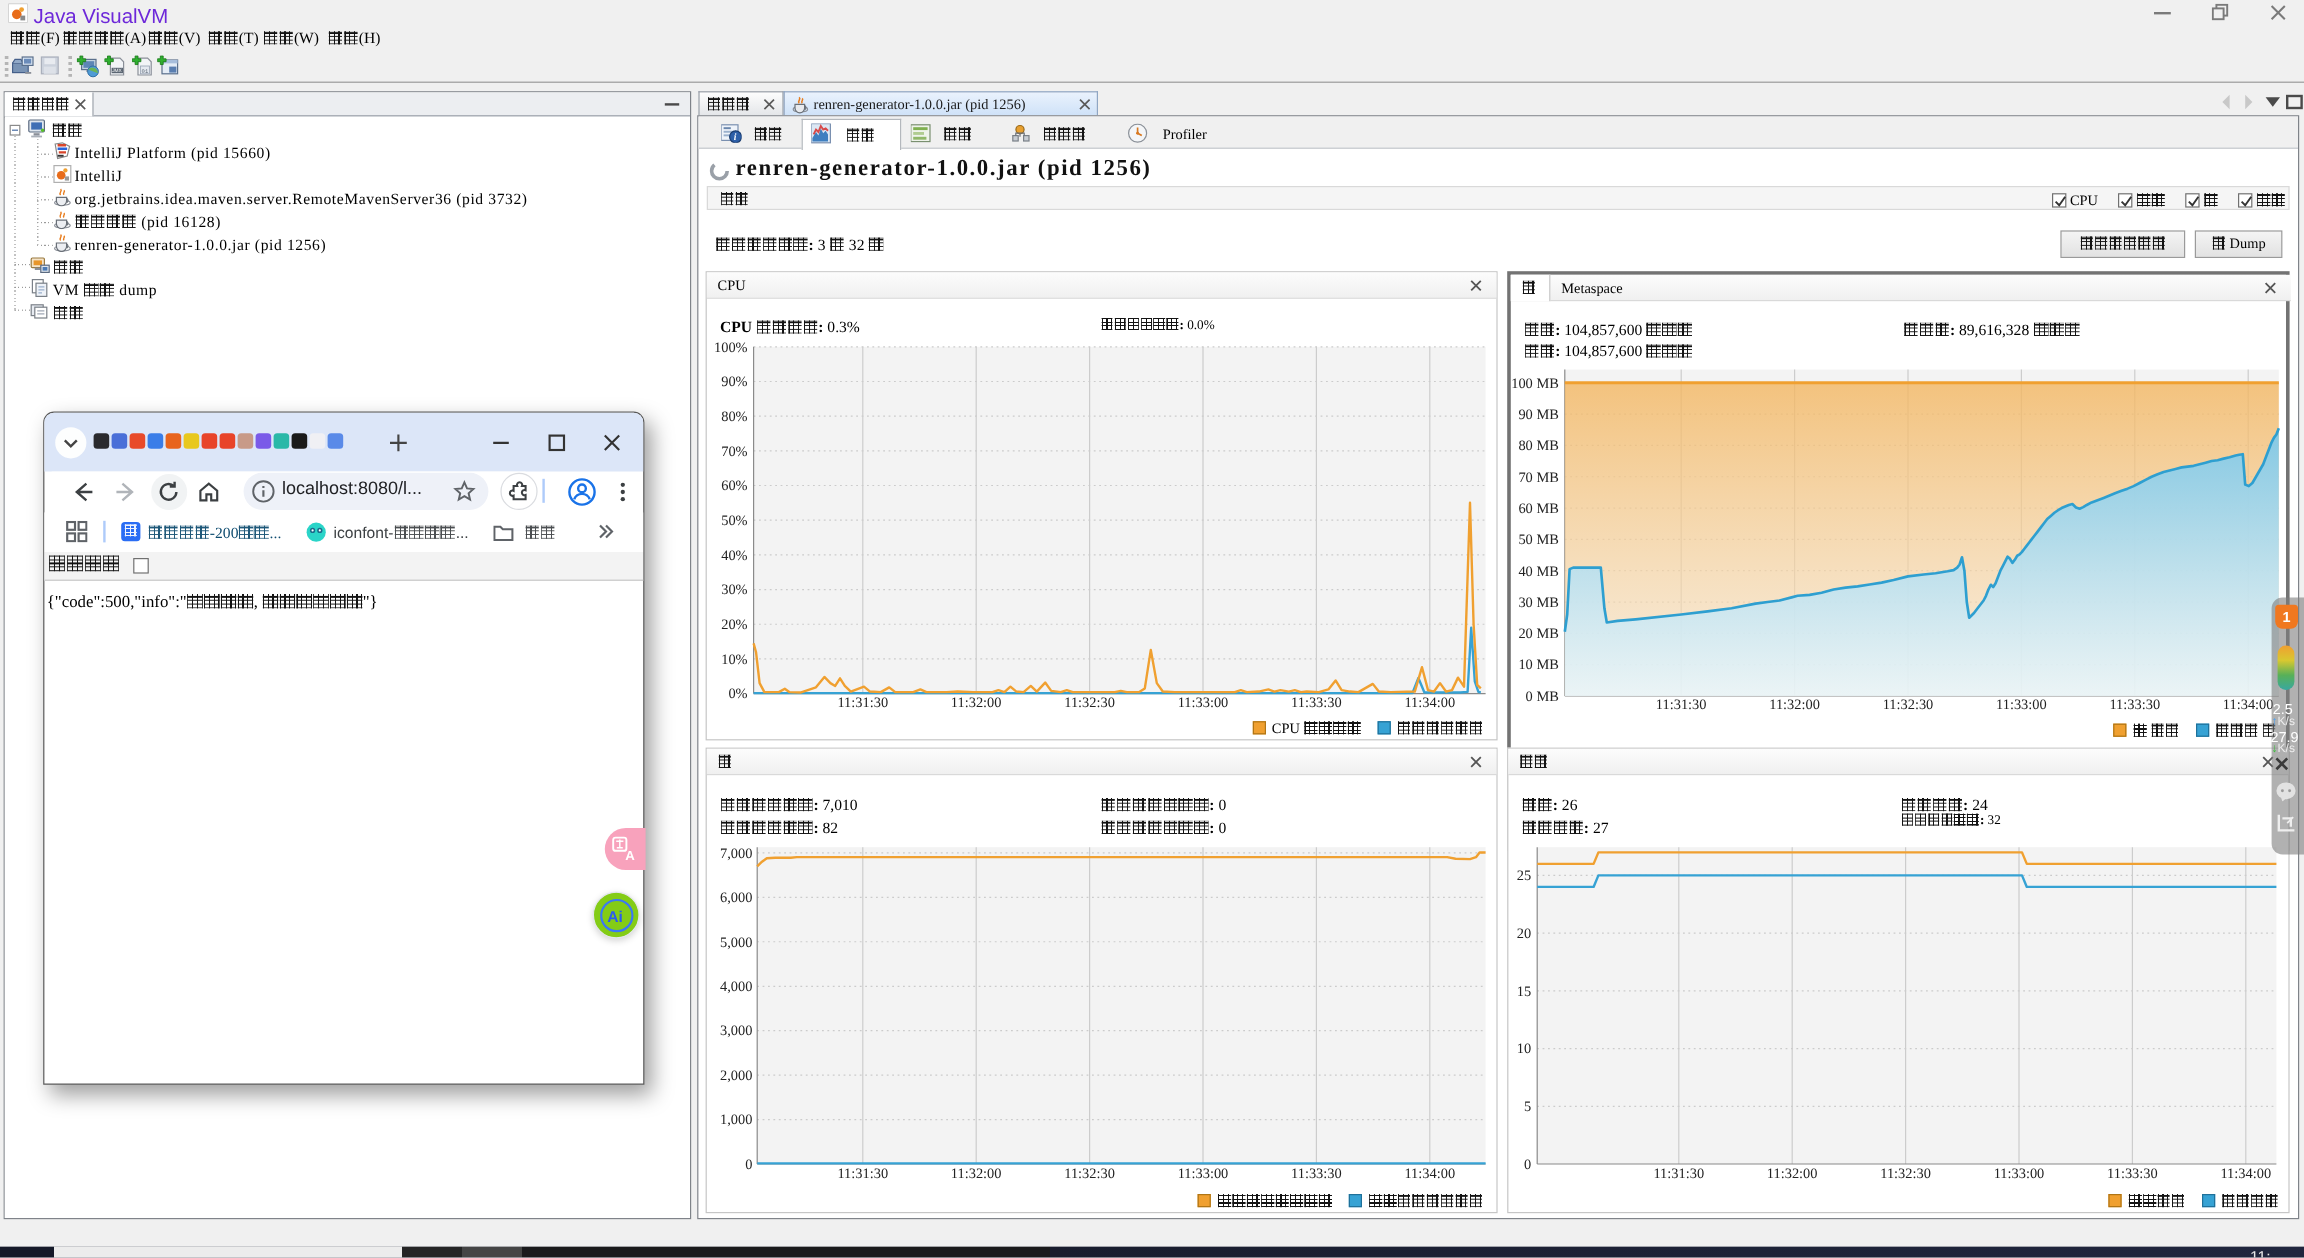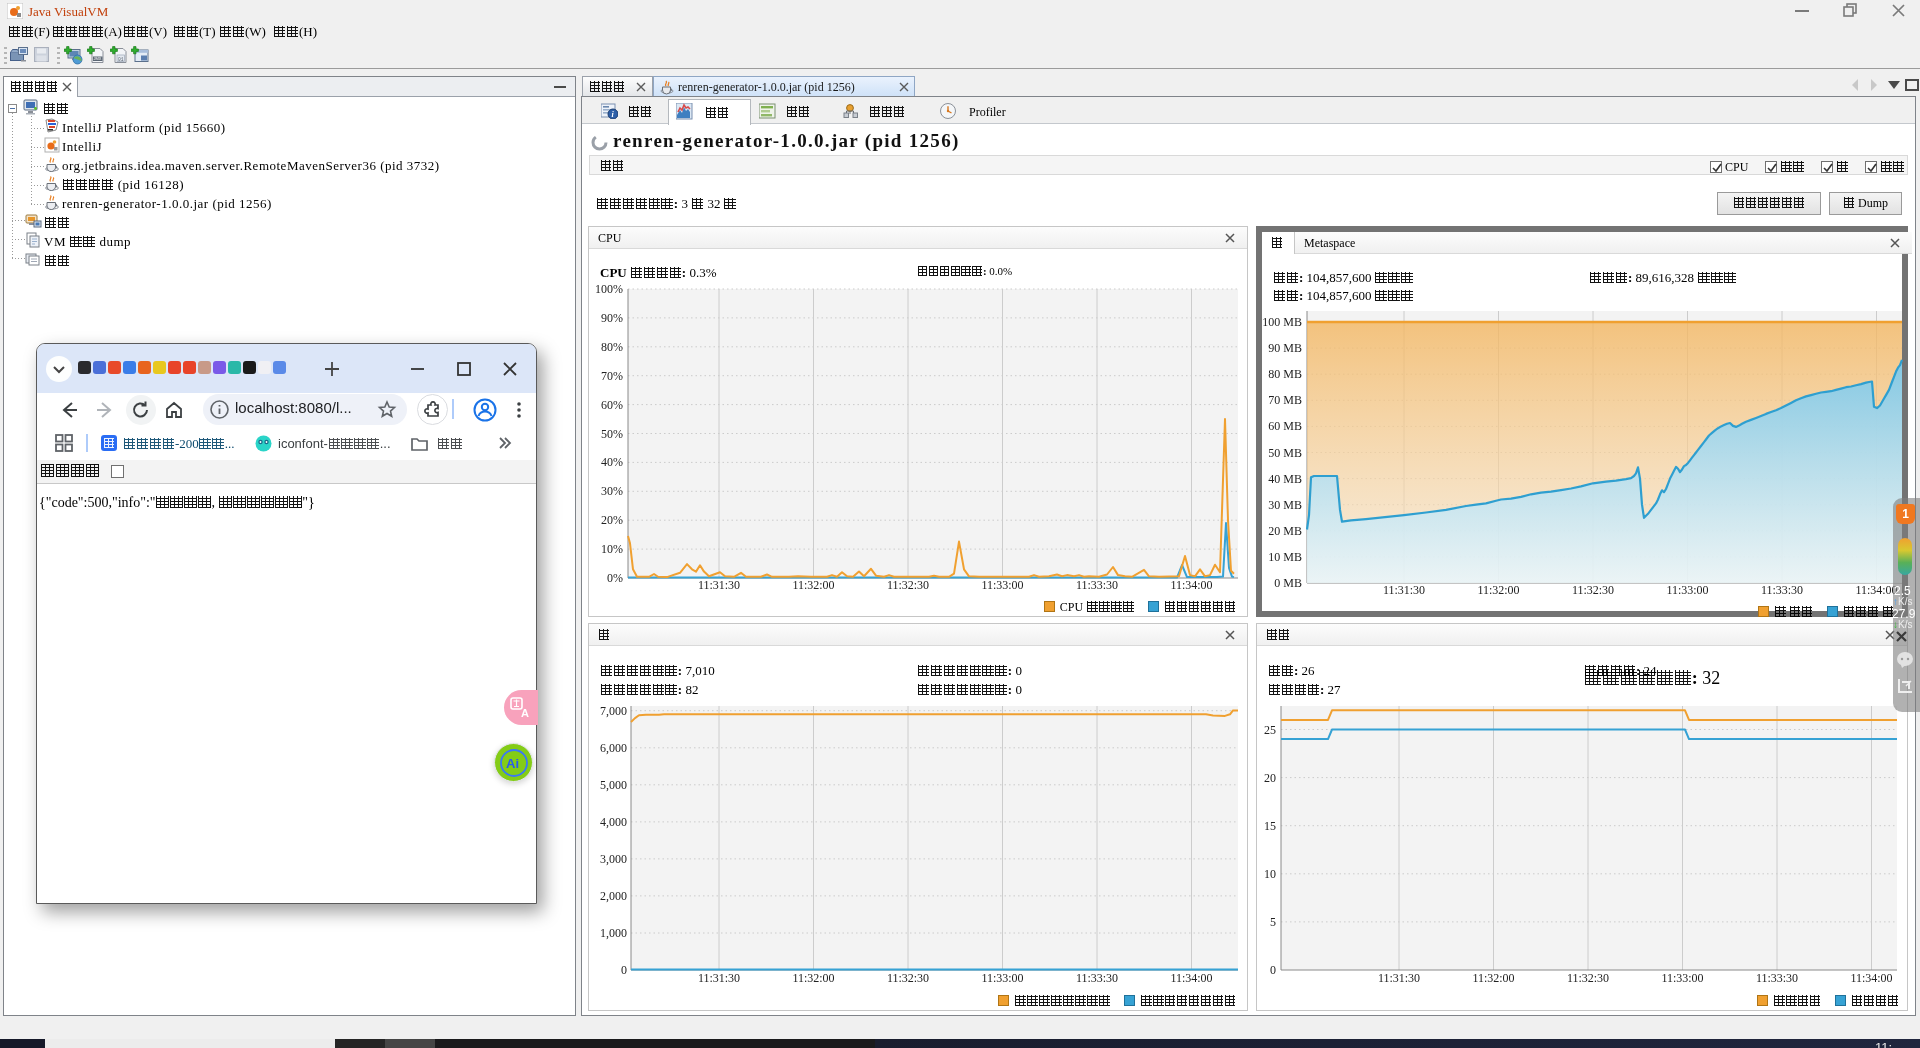--- a/index.html
+++ b/index.html
@@ -9,21 +9,21 @@
 </style></head>
 <body>
 
 <div class="abs" style="left:0;top:0;width:1920px;height:22px;background:#f0f0f0">
   <svg class="abs" style="left:7px;top:3px" width="16" height="16">
       <rect x="0" y="0" width="16" height="16" fill="#fff" stroke="#c0c0c0"></rect>
       <circle cx="7" cy="9" r="4" fill="#e86c1a"></circle>
       <circle cx="11" cy="5" r="2" fill="#f0a030"></circle>
       <rect x="10" y="10" width="4" height="4" fill="#8a8a8a"></rect>
     </svg>
-  <div class="abs" style="left:28px;top:4px;font-size:13px;color:#c2410c;font-family:Liberation Serif, serif">Java VisualVM</div>
+  <div class="abs" style="left:28px;top:4px;font-size:17px;color:#6d28d9;font-family:Liberation Sans, sans-serif">Java VisualVM</div>
   <div class="abs" style="left:1795px;top:10px;width:14px;height:2px;background:#7a7a7a"></div>
   <svg class="abs" style="left:1843px;top:3px" width="15" height="15">
       <rect x="4" y="1" width="9" height="9" fill="none" stroke="#7a7a7a" stroke-width="1.6"></rect>
       <rect x="1" y="4" width="9" height="9" fill="#f0f0f0" stroke="#7a7a7a" stroke-width="1.6"></rect>
     </svg>
   <svg class="abs" style="left:1891px;top:3px" width="15" height="15">
       <path d="M2 2 L13 13 M13 2 L2 13" stroke="#7a7a7a" stroke-width="1.7"></path>
     </svg>
 </div>
 
@@ -318,21 +318,21 @@
             <text x="602.5" y="362" font-size="12" text-anchor="middle" fill="#222" font-family="Liberation Serif">11:34:00</text>
             <line x1="39" y1="62" x2="39" y2="351" stroke="#8a8a8a"></line>
             <line x1="39" y1="351" x2="649" y2="351" stroke="#8a8a8a"></line>
             <polyline points="39.0,350.6 588.0,350.6 593.0,338.0 598.0,350.1 628.0,350.1 634.0,349.6 637.0,296.1 640.0,340.9 643.0,349.6 645.0,350.1" fill="none" stroke="#36a2d4" stroke-width="2" stroke-linejoin="round"></polyline>
             <polyline points="39.0,309.1 41.0,316.3 44.0,342.3 48.0,349.8 60.0,349.8 65.0,347.0 69.0,349.8 78.0,350.1 91.0,345.8 98.0,337.1 103.0,342.3 107.0,344.6 111.0,338.3 115.0,344.6 120.0,349.3 131.0,345.2 136.0,349.3 145.0,349.8 152.0,345.8 157.0,349.8 172.0,349.8 178.0,347.5 183.0,349.8 200.0,349.8 209.0,349.3 222.0,349.8 238.0,349.8 243.0,348.1 248.0,349.8 253.0,345.2 258.0,349.3 264.0,349.8 270.0,344.6 275.0,349.3 282.0,341.8 287.0,348.7 295.0,349.8 300.0,348.1 305.0,349.8 340.0,349.8 345.0,348.7 350.0,349.8 360.0,349.8 365.0,346.7 370.0,314.6 375.0,342.3 380.0,349.3 390.0,349.8 440.0,349.8 445.0,348.1 450.0,349.8 460.0,349.3 468.0,347.5 473.0,349.3 478.0,348.1 485.0,349.3 490.0,348.1 495.0,349.8 500.0,349.3 510.0,349.8 518.0,347.5 524.0,340.0 529.0,348.1 536.0,349.3 543.0,349.8 555.0,342.9 560.0,349.3 570.0,349.8 590.0,349.3 596.0,329.0 601.0,348.1 606.0,349.3 611.0,342.3 616.0,349.3 621.0,348.1 626.0,337.7 631.0,345.2 636.0,192.0 639.0,293.2 642.0,343.8 645.0,346.7" fill="none" stroke="#f0a030" stroke-width="2" stroke-linejoin="round"></polyline>
           </svg>
           <div class="abs" style="left:11px;top:38px;font-size:13px"><b>CPU <i class="h"></i><i class="h"></i><i class="h"></i><i class="h"></i>:</b> 0.3%</div>
           <div class="abs" style="left:328px;top:38px;font-size:11px"><b><i class="h"></i><i class="h"></i><i class="h"></i><i class="h"></i><i class="h"></i><i class="h"></i>:</b> 0.0%</div>
           <div class="abs" style="right:11px;top:373px;font-size:12px;white-space:nowrap"><span style="display:inline-block;width:11px;height:11px;background:#f0a030;border:1px solid #b07515;vertical-align:-1px;margin-left:14px;margin-right:5px"></span>CPU <i class="h"></i><i class="h"></i><i class="h"></i><i class="h"></i><span style="display:inline-block;width:11px;height:11px;background:#36a2d4;border:1px solid #1f719a;vertical-align:-1px;margin-left:14px;margin-right:5px"></span><i class="h"></i><i class="h"></i><i class="h"></i><i class="h"></i><i class="h"></i><i class="h"></i></div>
         </div>
-        <div class="abs" style="left:674px;top:129px;width:652px;height:391px;border:6px solid #737373;background:#fff">
+        <div class="abs" style="left:674px;top:129px;width:652px;height:483px;border:3px solid #737373;background:#fff">
           <div class="abs" style="left:0;top:0;width:650px;height:22px;background:linear-gradient(#fcfcfc,#f0f0f0);border-bottom:1px solid #d9d9d9">
             <div class="abs" style="left:0;top:0;width:33px;height:22px;background:#fff;border-right:1px solid #c6c6c6"></div>
             <span class="abs" style="left:9px;top:4px;font-size:12px;font-weight:bold"><i class="h"></i></span>
             <span class="abs" style="left:42px;top:4px;font-size:12px">Metaspace</span>
             <svg class="abs" style="right:12px;top:6px" width="10" height="10">
               <path d="M1 1 L9 9 M9 1 L1 9" stroke="#555" stroke-width="1.5"></path>
             </svg>
           </div>
           <svg class="abs" style="left:0;top:0" width="652" height="391">
             <rect x="45" y="79" width="595" height="272" fill="#f3f3f3"></rect>
@@ -471,21 +471,21 @@
             <text x="520.0" y="358" font-size="12" text-anchor="middle" fill="#222" font-family="Liberation Serif">11:33:30</text>
             <text x="614.5" y="358" font-size="12" text-anchor="middle" fill="#222" font-family="Liberation Serif">11:34:00</text>
             <line x1="24" y1="82" x2="24" y2="346" stroke="#8a8a8a"></line>
             <line x1="24" y1="346" x2="640" y2="346" stroke="#8a8a8a"></line>
             <polyline points="24.0,115.1 71.0,115.1 75.0,105.5 428.0,105.5 432.0,115.1 640.0,115.1" fill="none" stroke="#36a2d4" stroke-width="2" stroke-linejoin="round"></polyline>
             <polyline points="24.0,95.9 71.0,95.9 75.0,86.3 428.0,86.3 432.0,95.9 640.0,95.9" fill="none" stroke="#f0a030" stroke-width="2" stroke-linejoin="round"></polyline>
           </svg>
           <div class="abs" style="left:11px;top:39px;font-size:13px"><b><i class="h"></i><i class="h"></i>:</b> 26</div>
           <div class="abs" style="left:11px;top:58px;font-size:13px"><b><i class="h"></i><i class="h"></i><i class="h"></i><i class="h"></i>:</b> 27</div>
           <div class="abs" style="left:327px;top:39px;font-size:13px"><b><i class="h"></i><i class="h"></i><i class="h"></i><i class="h"></i>:</b> 24</div>
-          <div class="abs" style="left:327px;top:44px;font-size:18px"><b><i class="h"></i><i class="h"></i><i class="h"></i><i class="h"></i><i class="h"></i><i class="h"></i>:</b> 32</div>
+          <div class="abs" style="left:327px;top:54px;font-size:11px"><b><i class="h"></i><i class="h"></i><i class="h"></i><i class="h"></i><i class="h"></i><i class="h"></i>:</b> 32</div>
           <div class="abs" style="right:8px;top:370px;font-size:12px;white-space:nowrap"><span style="display:inline-block;width:11px;height:11px;background:#f0a030;border:1px solid #b07515;vertical-align:-1px;margin-left:14px;margin-right:5px"></span><i class="h"></i><i class="h"></i><i class="h"></i><i class="h"></i><span style="display:inline-block;width:11px;height:11px;background:#36a2d4;border:1px solid #1f719a;vertical-align:-1px;margin-left:14px;margin-right:5px"></span><i class="h"></i><i class="h"></i><i class="h"></i><i class="h"></i></div>
         </div>
       </div>
 </div>
 </div>
 
 <div class="abs" style="left:36px;top:343px;width:501px;height:561px;background:#fff;border:1px solid #5a5a5a;border-radius:9px 9px 0 0;box-shadow:6px 8px 18px rgba(0,0,0,0.38);z-index:50">
     <div class="abs" style="left:0;top:0;width:499px;height:49px;background:#dce6f8;border-radius:8px 8px 0 0">
       <div class="abs" style="left:9px;top:12px;width:26px;height:26px;background:#fdfefe;border-radius:13px">
         <svg width="26" height="26">

